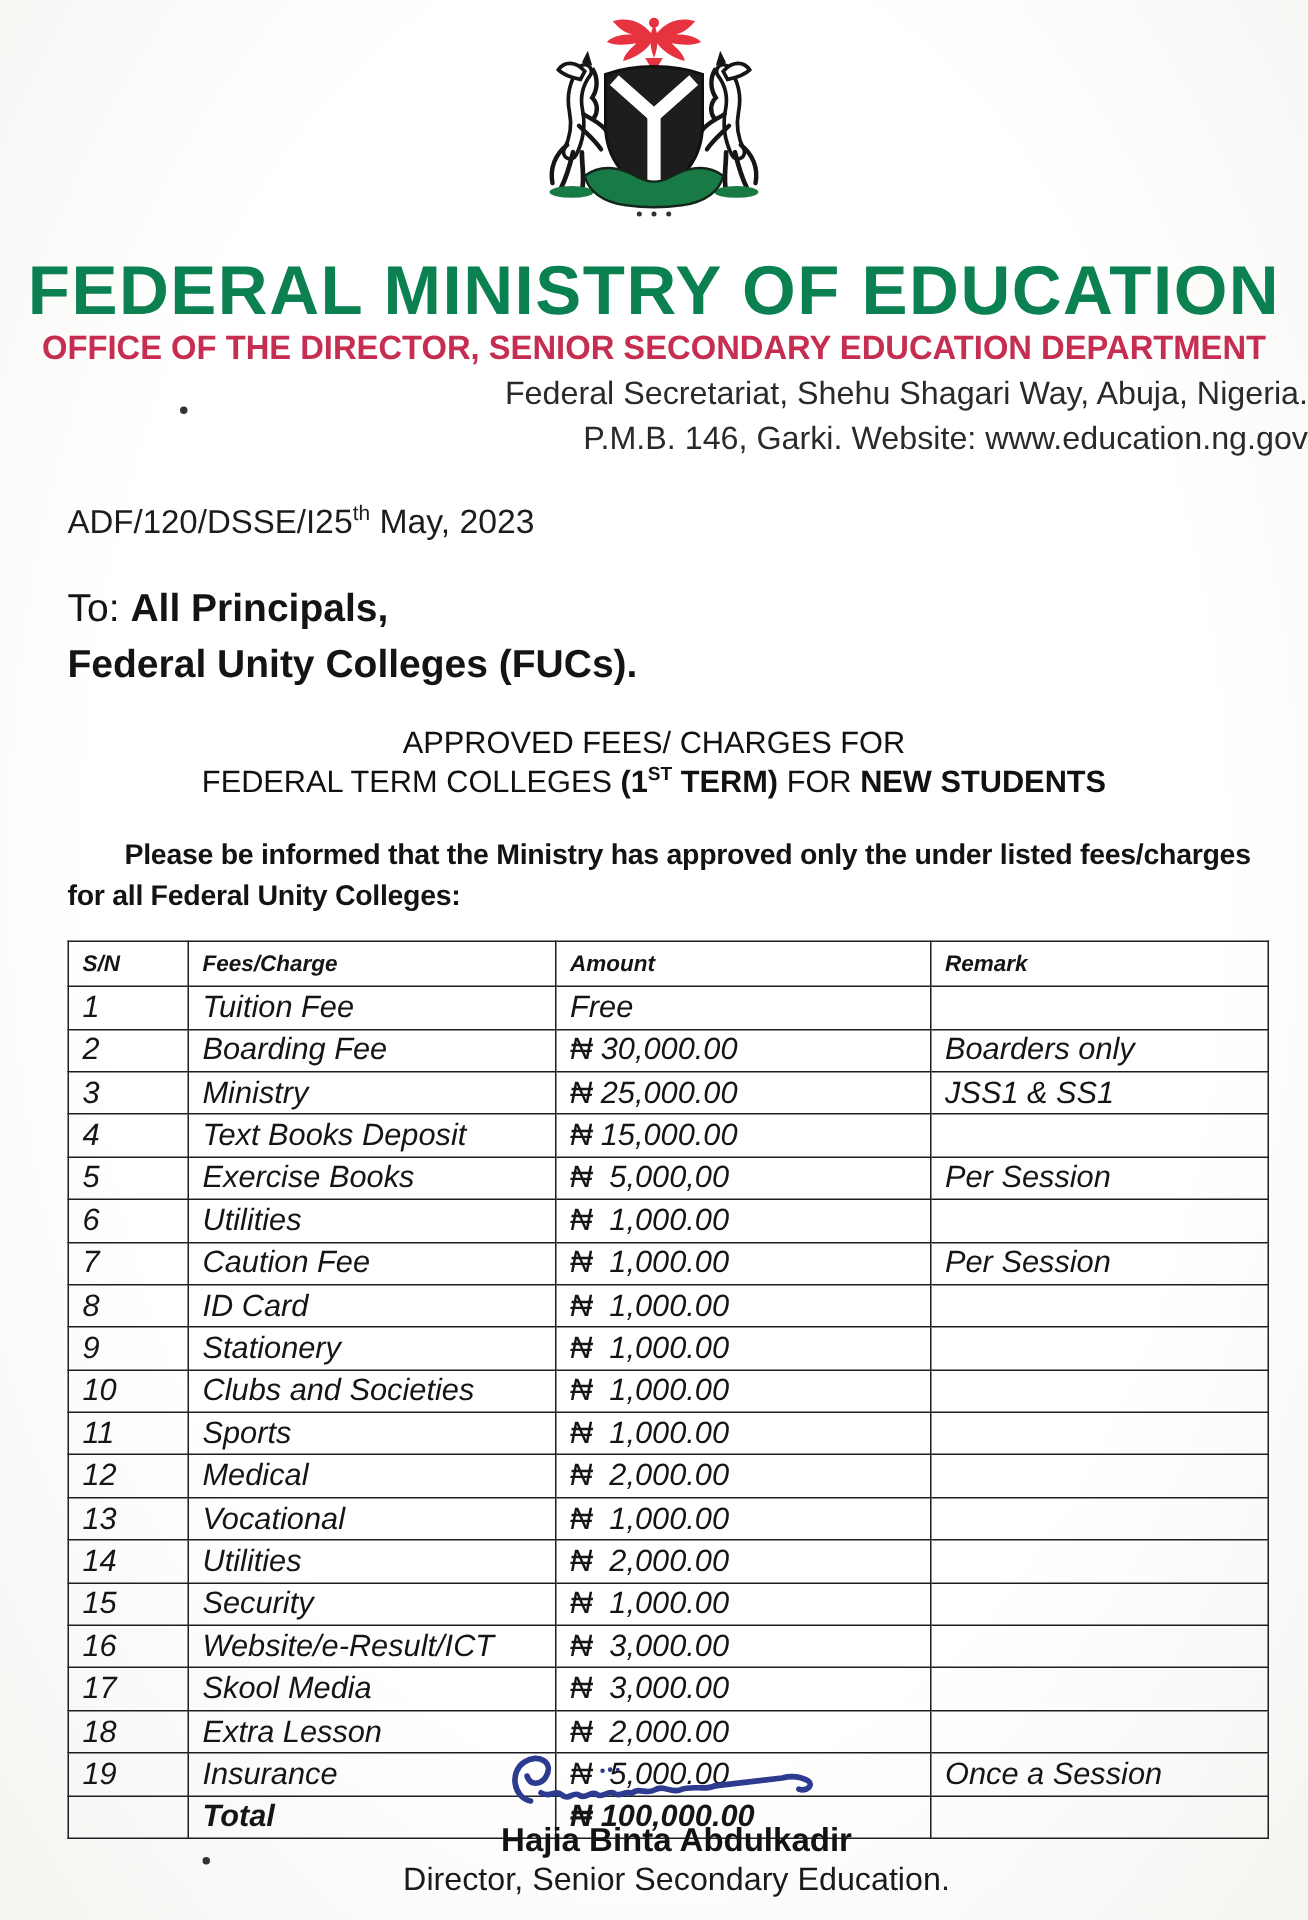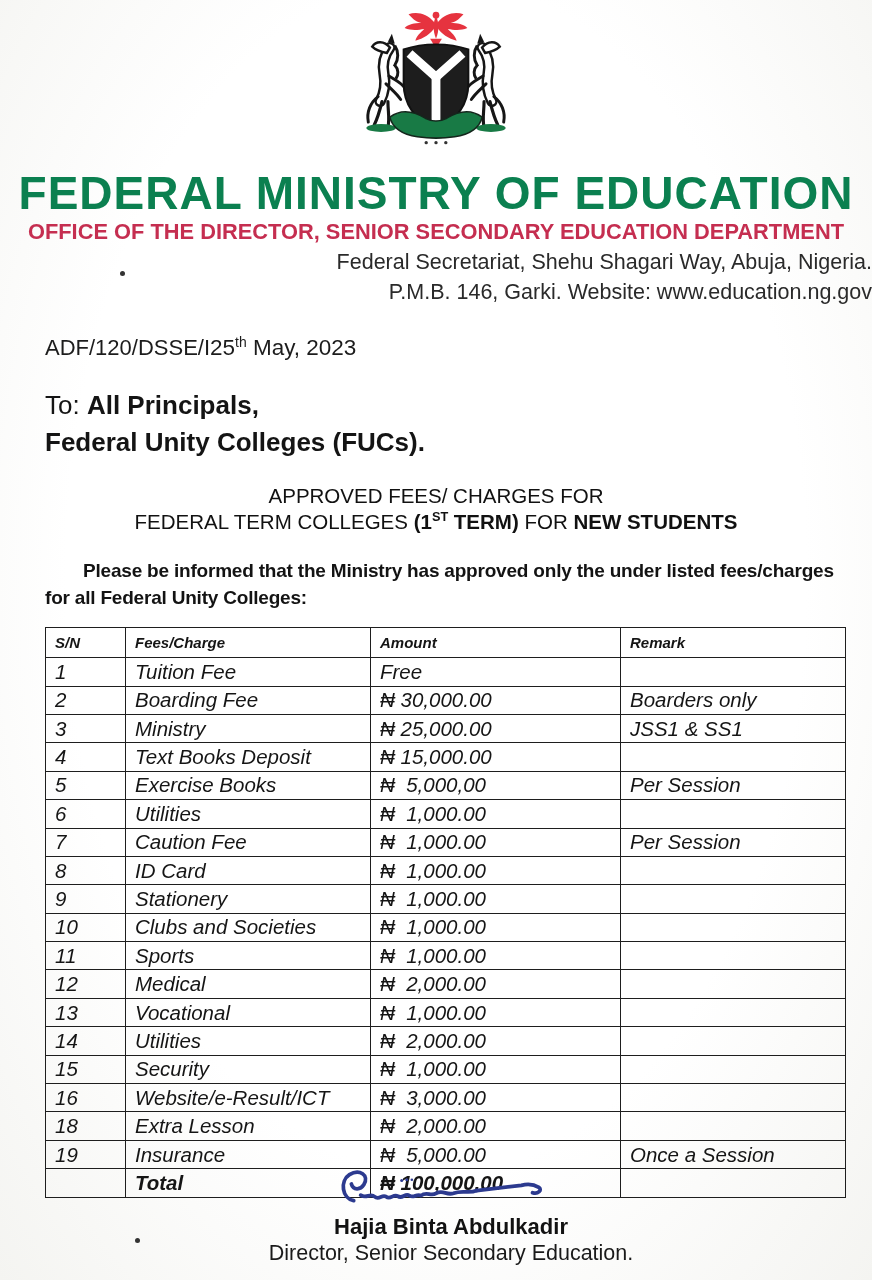--- a/index.html
+++ b/index.html
@@ -257,20 +257,26 @@
           <td class="c-amt">₦  1,000.00</td>
           <td class="c-rem"></td>
         </tr>
         <tr>
           <td class="c-sn">16</td>
           <td class="c-fee">Website/e-Result/ICT</td>
           <td class="c-amt">₦  3,000.00</td>
           <td class="c-rem"></td>
         </tr>
         <tr>
+          <td class="c-sn">17</td>
+          <td class="c-fee">Skool Media</td>
+          <td class="c-amt">₦  3,000.00</td>
+          <td class="c-rem"></td>
+        </tr>
+        <tr>
           <td class="c-sn">18</td>
           <td class="c-fee">Extra Lesson</td>
           <td class="c-amt">₦  2,000.00</td>
           <td class="c-rem"></td>
         </tr>
         <tr>
           <td class="c-sn">19</td>
           <td class="c-fee">Insurance</td>
           <td class="c-amt">₦  5,000.00</td>
           <td class="c-rem">Once a Session</td>

